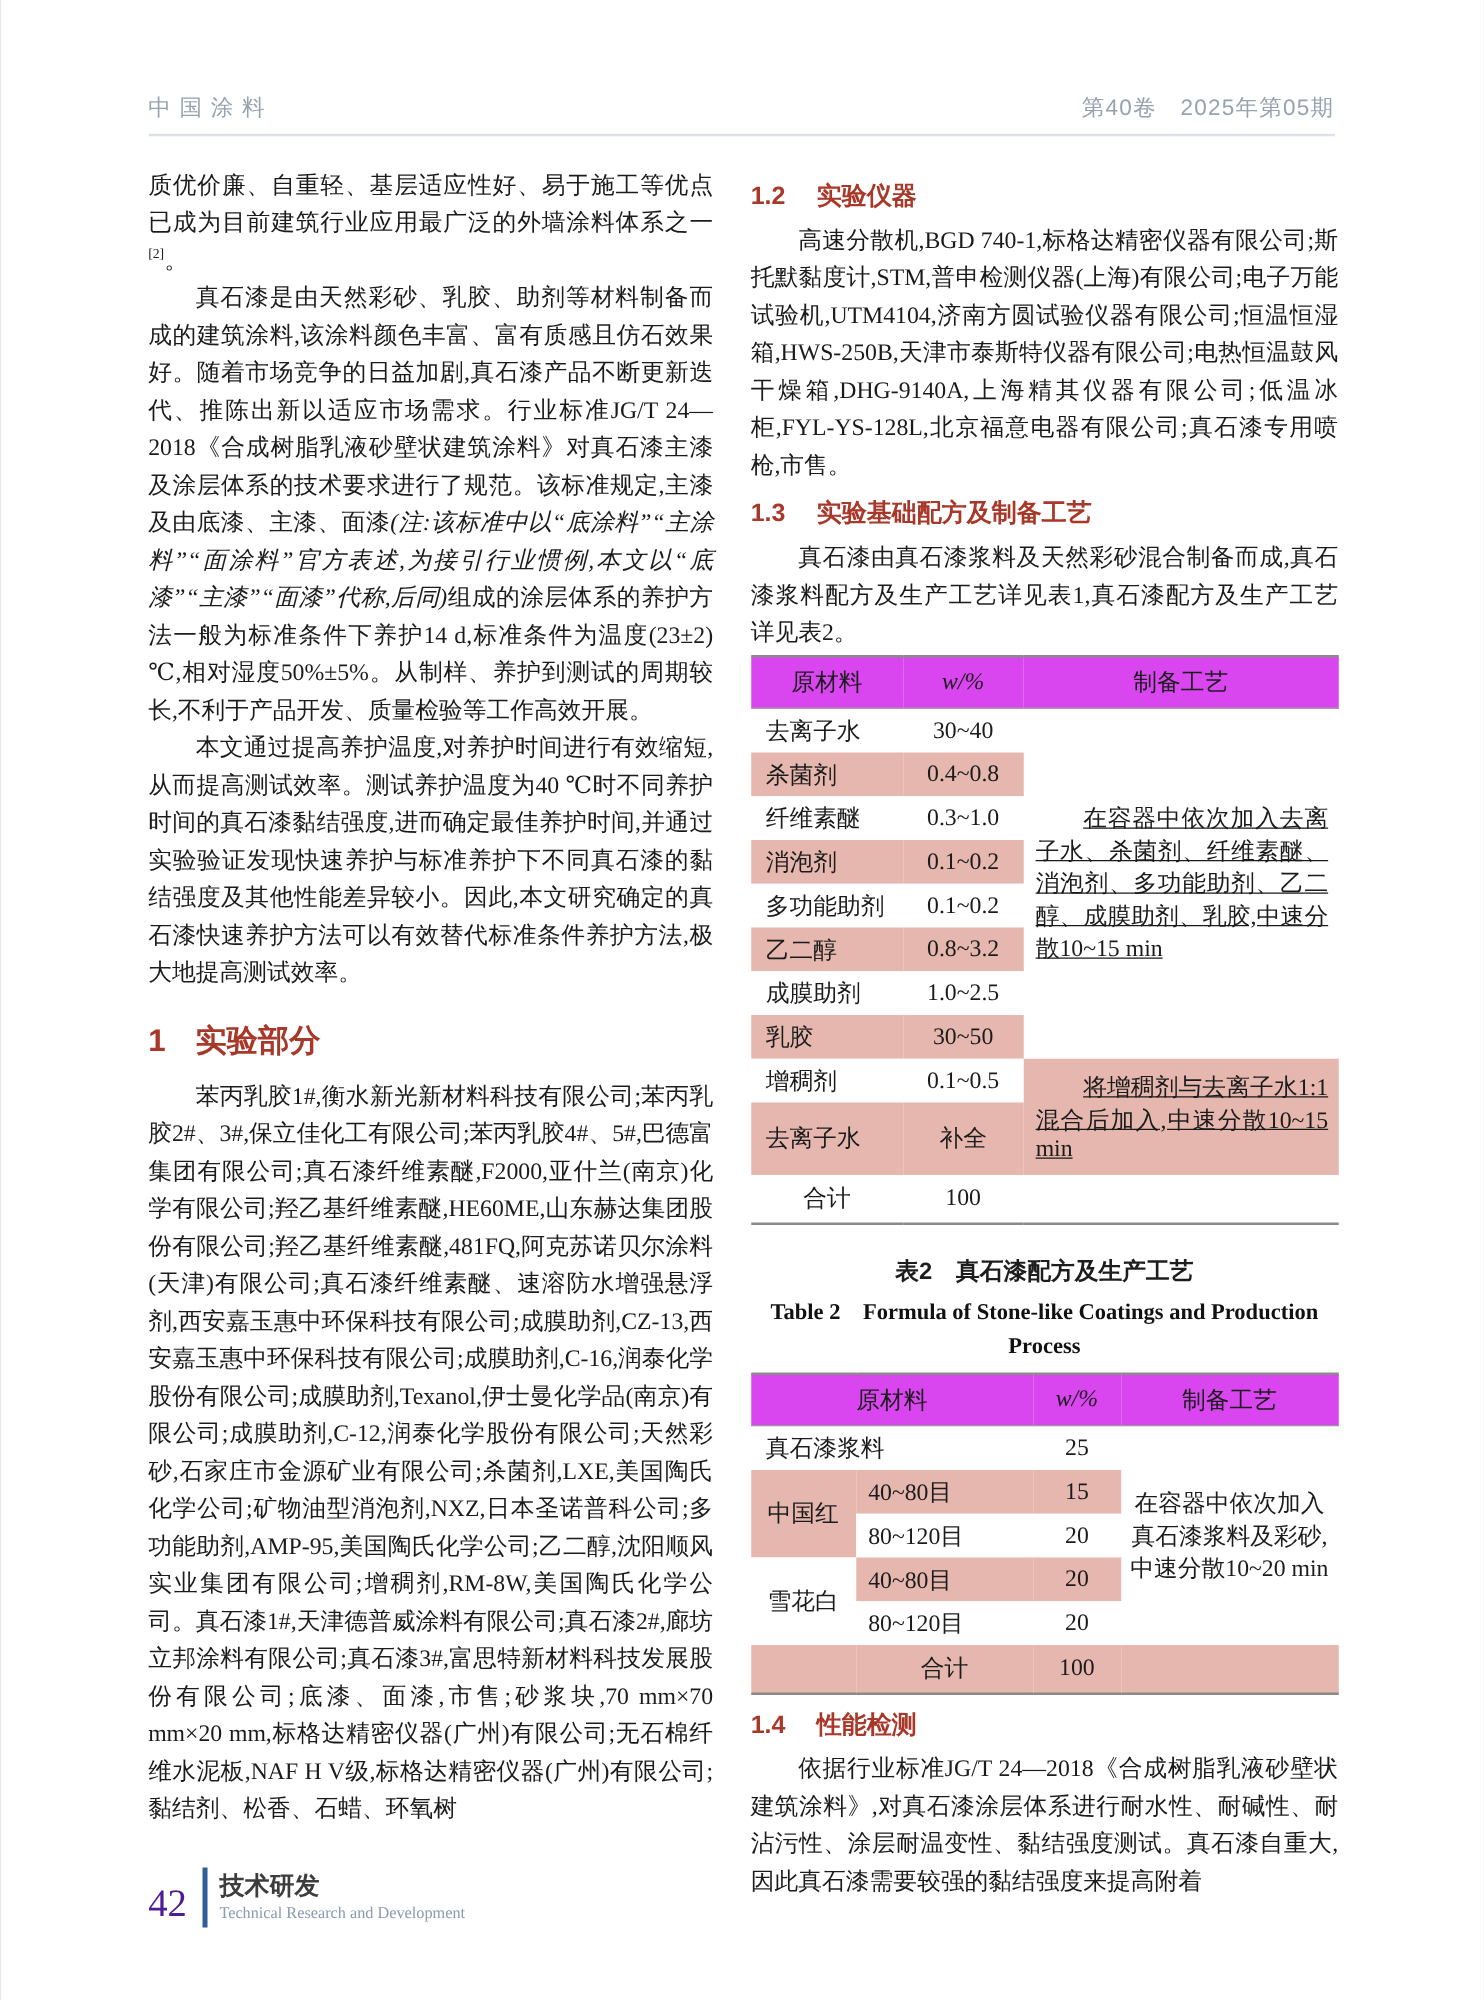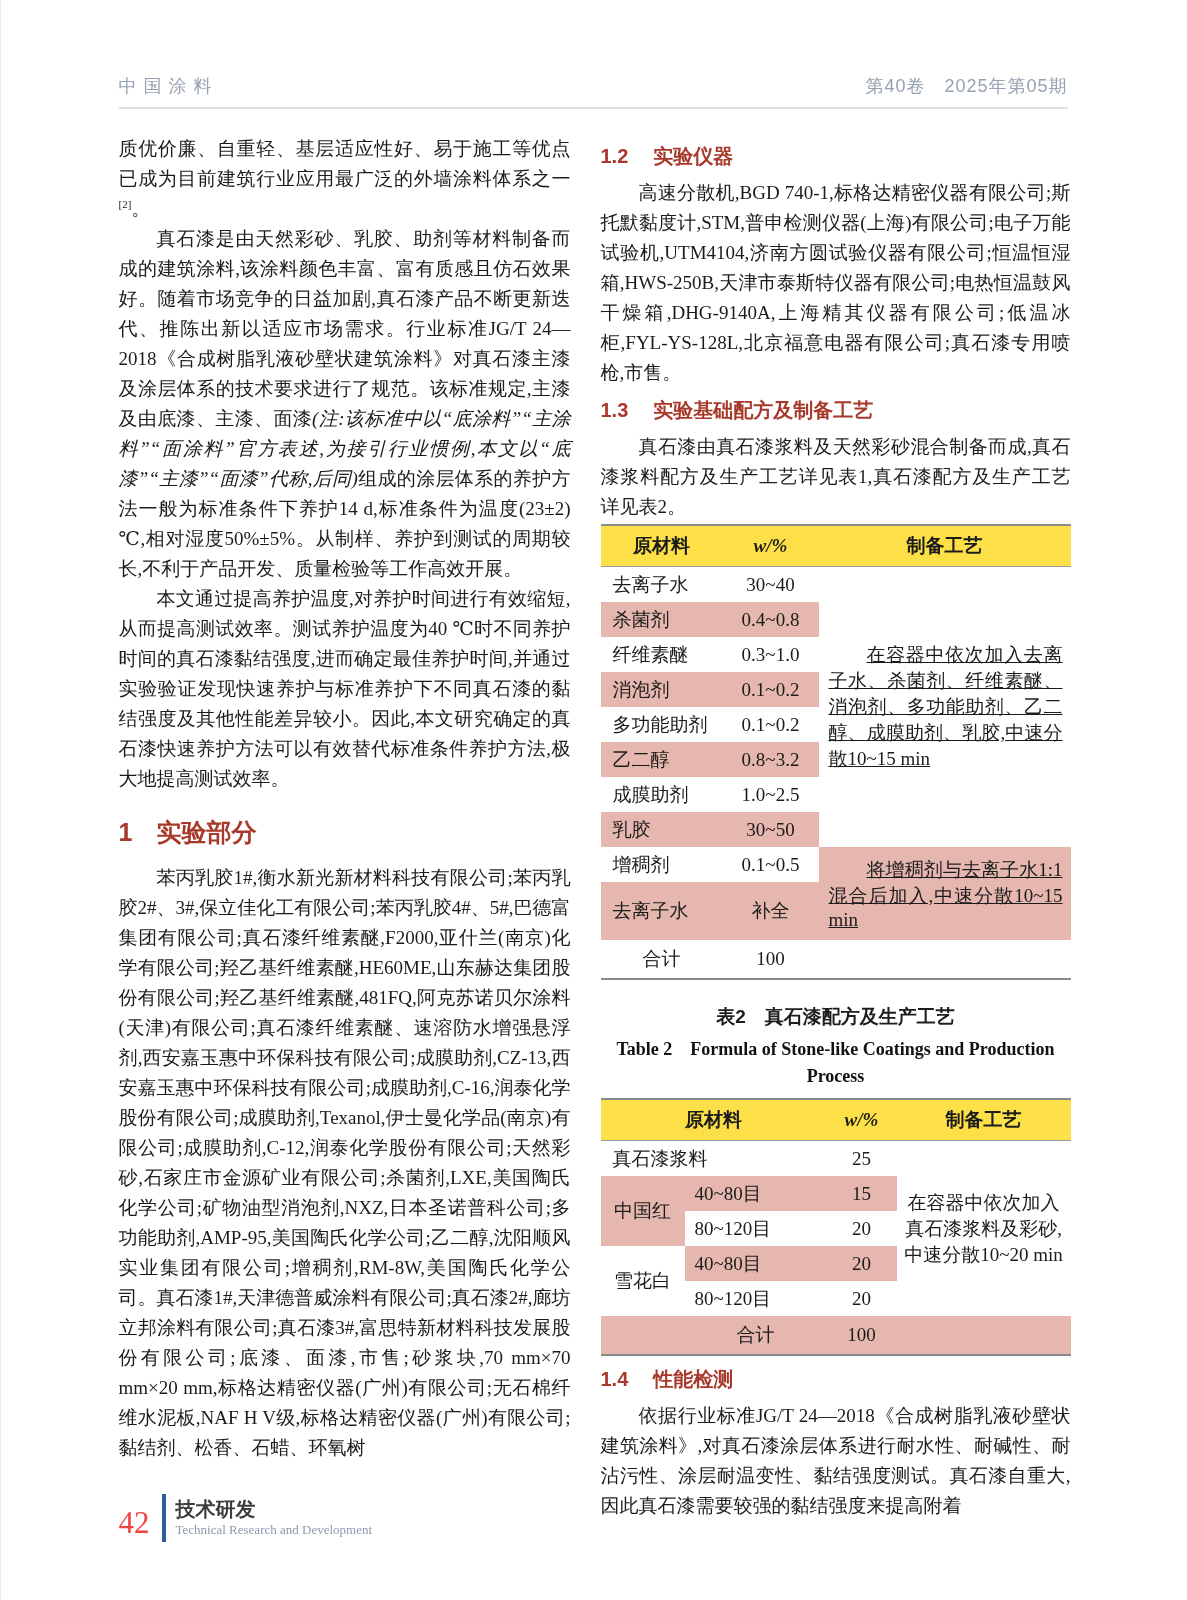--- a/index.html
+++ b/index.html
@@ -38,39 +38,39 @@
   
   .caption { margin:24px 0 8px; text-align:center; }
   .cap-cn { display:block; font-family:"Liberation Sans","DejaVu Sans",sans-serif;
             font-weight:bold; font-size:19px; color:#1d1d1d; margin-bottom:6px; }
   .cap-en { font-weight:bold; font-size:18px; line-height:27px; color:#111; }
 
   
   table.tbl { border-collapse:collapse; width:100%; margin:2px 0 10px;
               font-size:19px; table-layout:fixed; }
   .tbl { border-top:2px solid #8a8a8a; border-bottom:2px solid #8a8a8a; }
-  .tbl th { background:#fde047; font-weight:bold; height:38px;
+  .tbl th { background:#d946ef; font-weight:normal; height:38px;
             border-bottom:1px solid #9a9a9a; text-align:center; }
   .tbl td { height:33px; vertical-align:middle; }
   .tbl .mat { text-align:left; padding-left:12px; }
   .tbl .val { text-align:center; }
   .pink { background:#e5b7ae; }
   .white { background:#ffffff; }
   .witalic { font-style:italic; }
   td.proc { text-align:justify; padding:4px 8px 4px 10px; }
   td.proc .ptxt { display:block; text-indent:2em;text-decoration:underline; }
   td.proc2 { text-align:center; padding:4px 6px; }
   .tall td { height:56px; }
   .totalrow td { height:36px; text-align:center; }
   .glabel { text-align:center;margin-top:40px; }
   .mesh { text-align:left; padding-left:10px; }
 
   
   .page-footer { position:absolute; left:118px; top:1494px; display:flex; align-items:center; }
-  .pagenum { font-size:31px; color:#ef4444; margin-right:12px; margin-top:10px; }
+  .pagenum { font-size:31px; color:#4c1d95; margin-right:12px; margin-top:10px; }
   .fbar { width:4px; height:48px; background:#2e5f96; margin-right:10px; }
   .fcn { font-family:"Liberation Sans","DejaVu Sans",sans-serif; font-weight:bold;
          font-size:20px; color:#3d3d3d; line-height:24px; }
   .fen { font-size:13px; color:#8a9ab0; line-height:18px; }
 </style>
 </head>
 <body>
 
 <div class="page">
 

